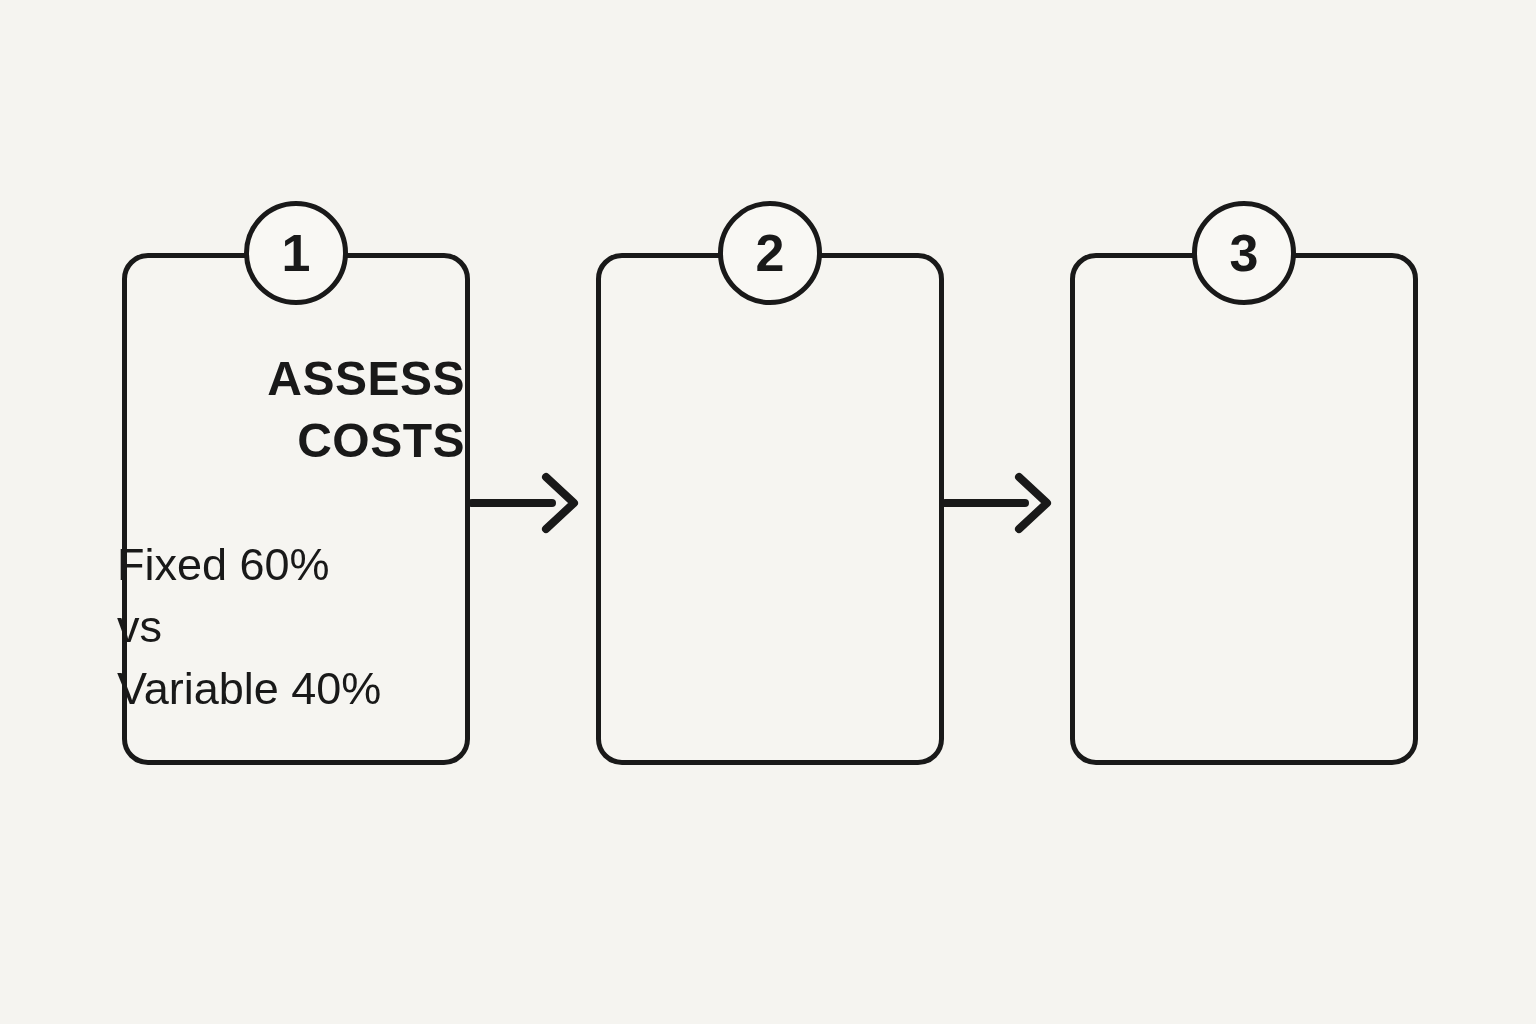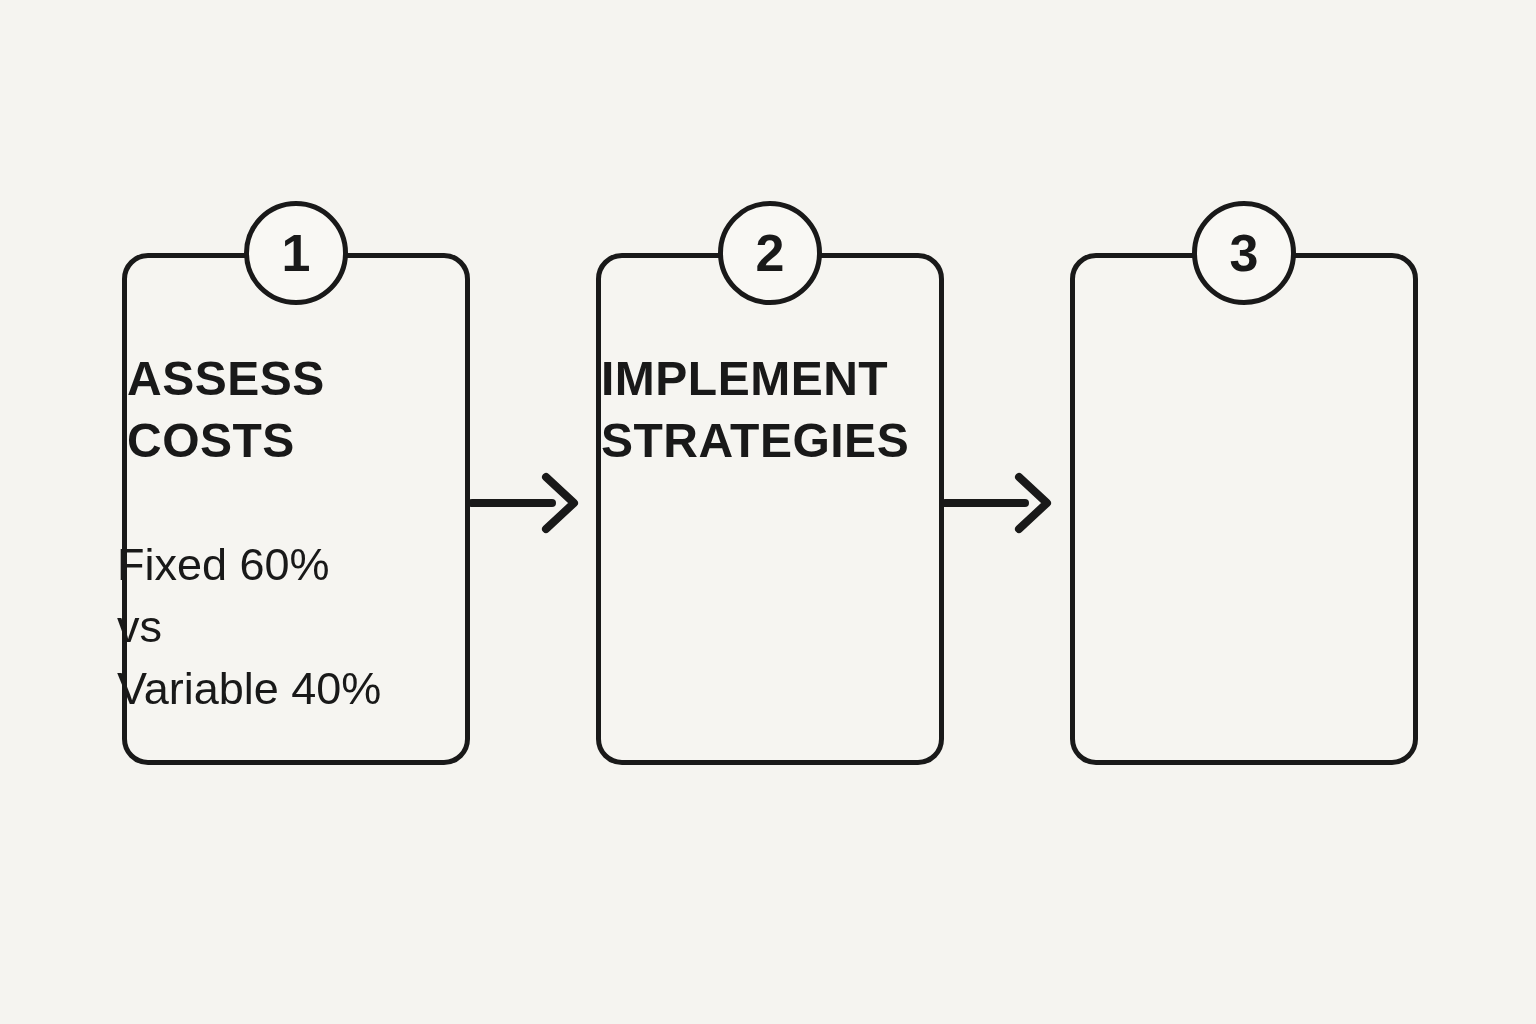--- a/index.html
+++ b/index.html
@@ -36,21 +36,21 @@
   }
   .badge span{
     font-size:52px;
     font-weight:700;
     line-height:1;
   }
   .step-title{
     position:absolute;
     top:90px;left:0;right:0;
     margin:0;
-    text-align:left;
+    text-align:right;
     font-size:48px;
     font-weight:700;
     line-height:1.3;
     letter-spacing:0.5px;
     white-space:pre-line;
   }
   .step-detail{
     position:absolute;
     top:276px;left:-10px;right:-10px;
     margin:0;
@@ -93,22 +93,20 @@
 
   <svg class="arrow pos-1" viewBox="0 0 112 74">
     <path d="M2 37 H82"></path>
     <path d="M76 11 L104 37 L76 63"></path>
   </svg>
 
   <section class="card pos-2">
     <div class="badge">
       <span>2</span>
     </div>
-    <h2 class="step-title">IMPLEMENT
-STRATEGIES</h2>
   </section>
 
   <svg class="arrow pos-2" viewBox="0 0 112 74">
     <path d="M2 37 H82"></path>
     <path d="M76 11 L104 37 L76 63"></path>
   </svg>
 
   <section class="card pos-3">
     <div class="badge">
       <span>3</span>

